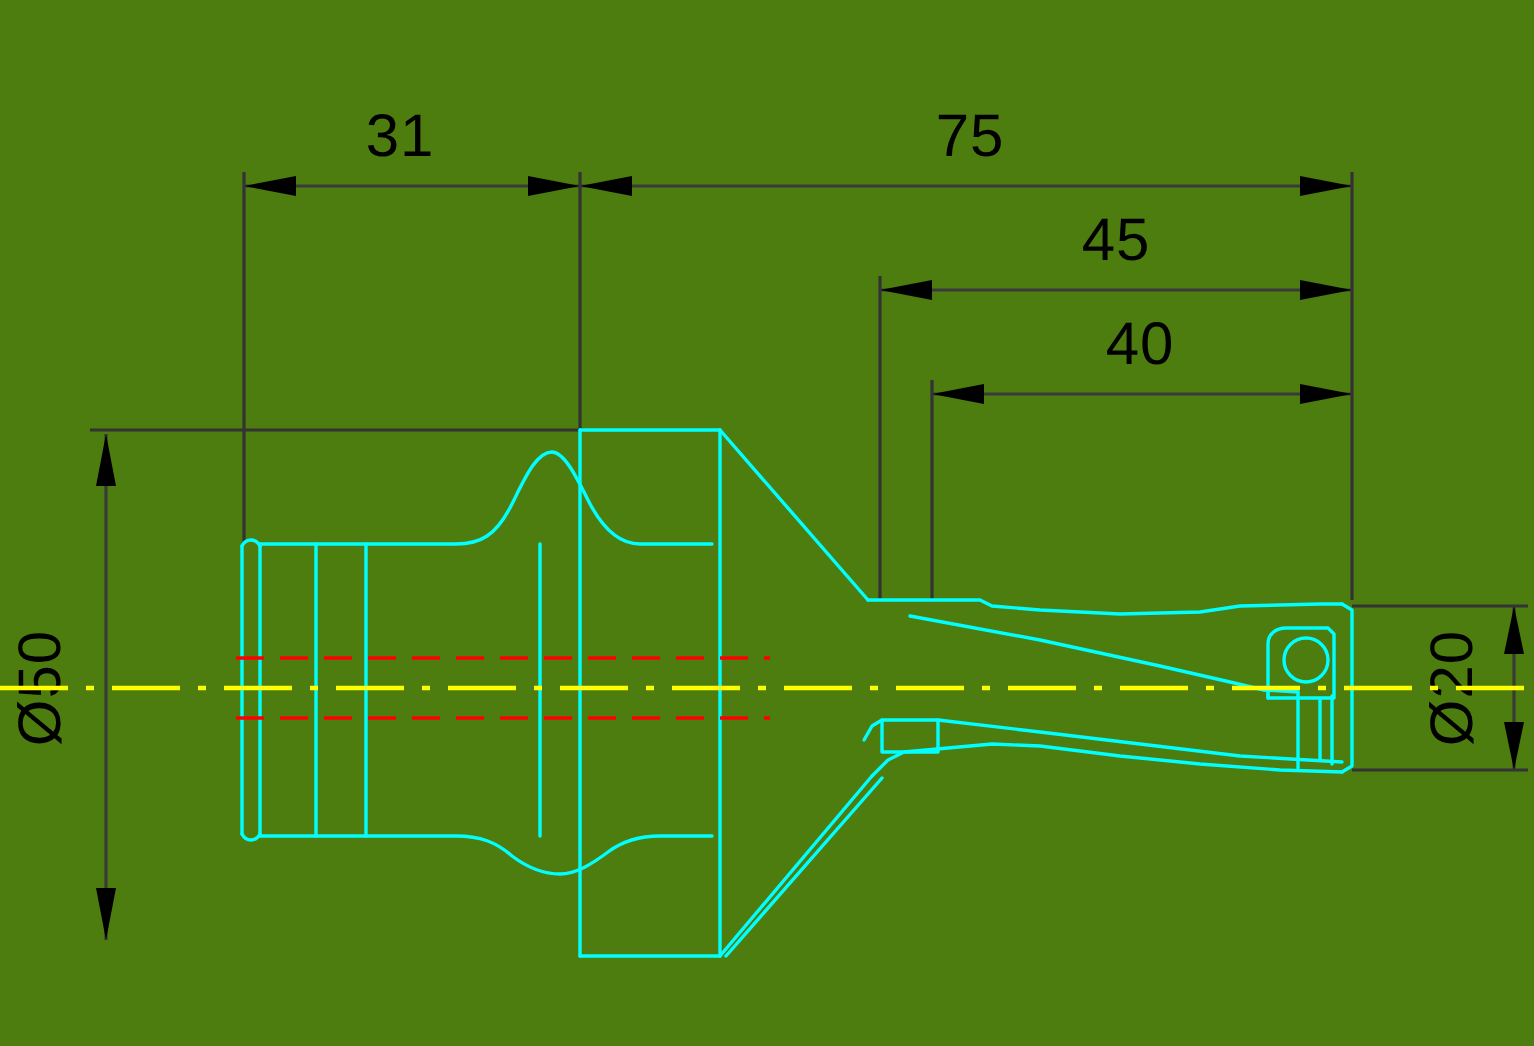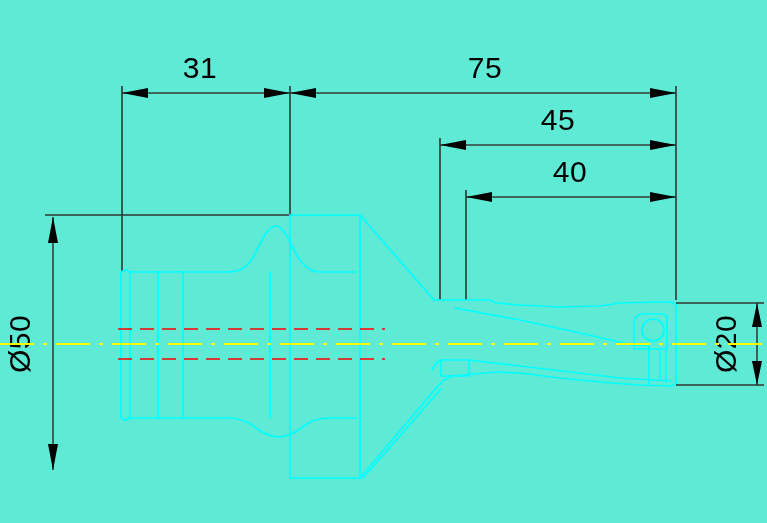--- a/index.html
+++ b/index.html
@@ -4,21 +4,21 @@
 <style>
   html, body {
     margin: 0;
     padding: 0;
     background: #ffffff;
   }
   #canvas-wrap {
     position: relative;
     width: 767px;
     height: 523px;
-    background: #5eead4;
+    background: #4d7c0f;
     overflow: hidden;
     font-family: "Liberation Sans", sans-serif;
   }
   svg#drawing {
     display: block;
     width: 767px;
     height: 523px;
   }
   .dim-text {
     font-family: "Liberation Sans", sans-serif;

